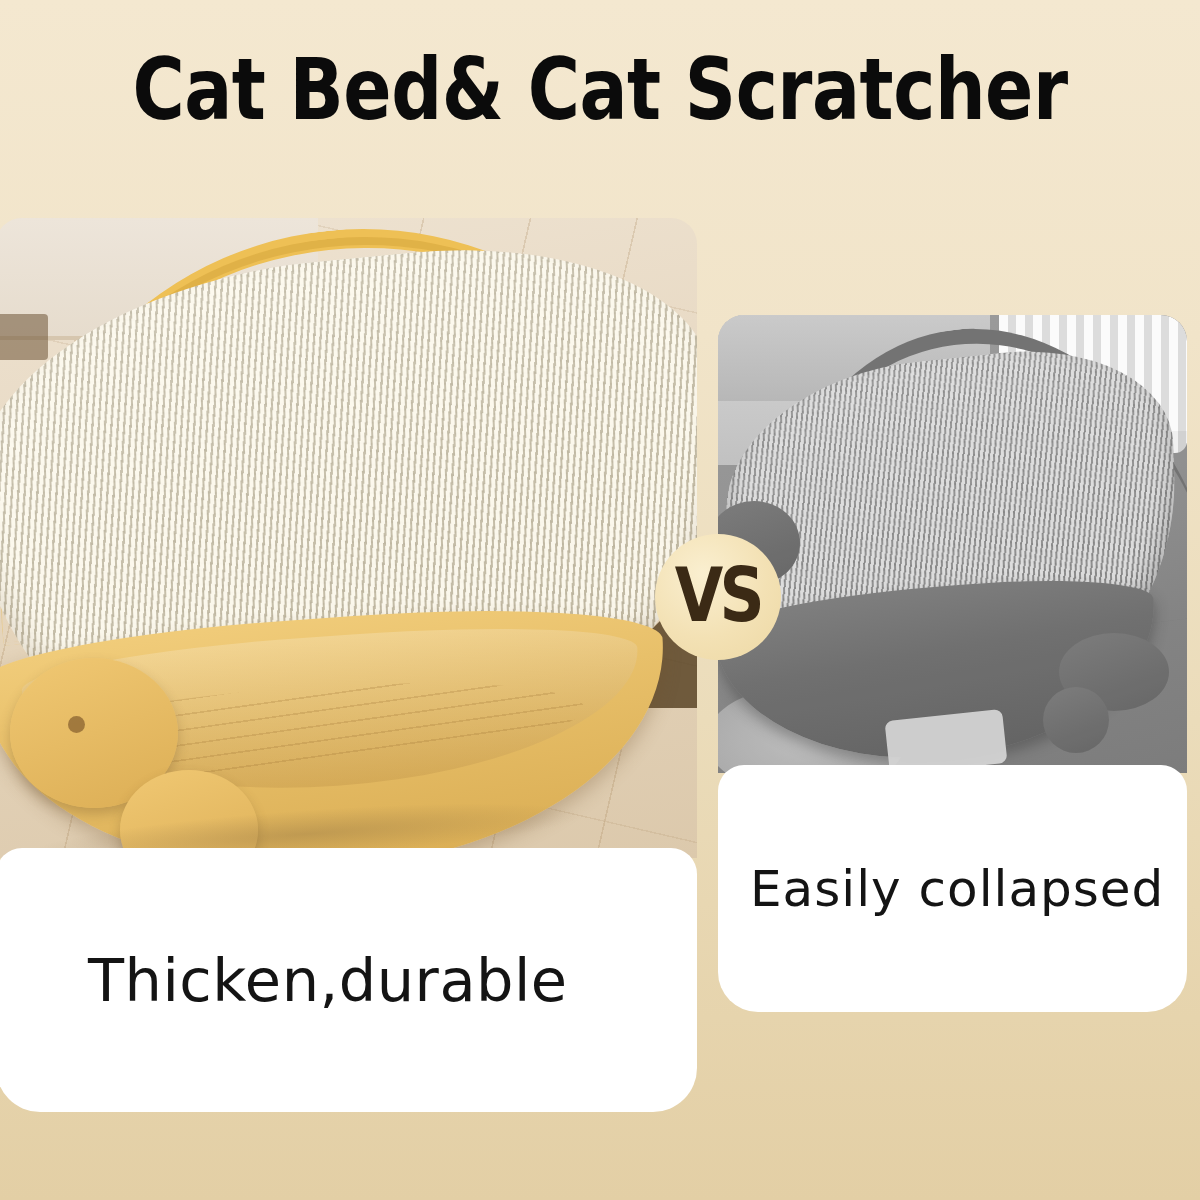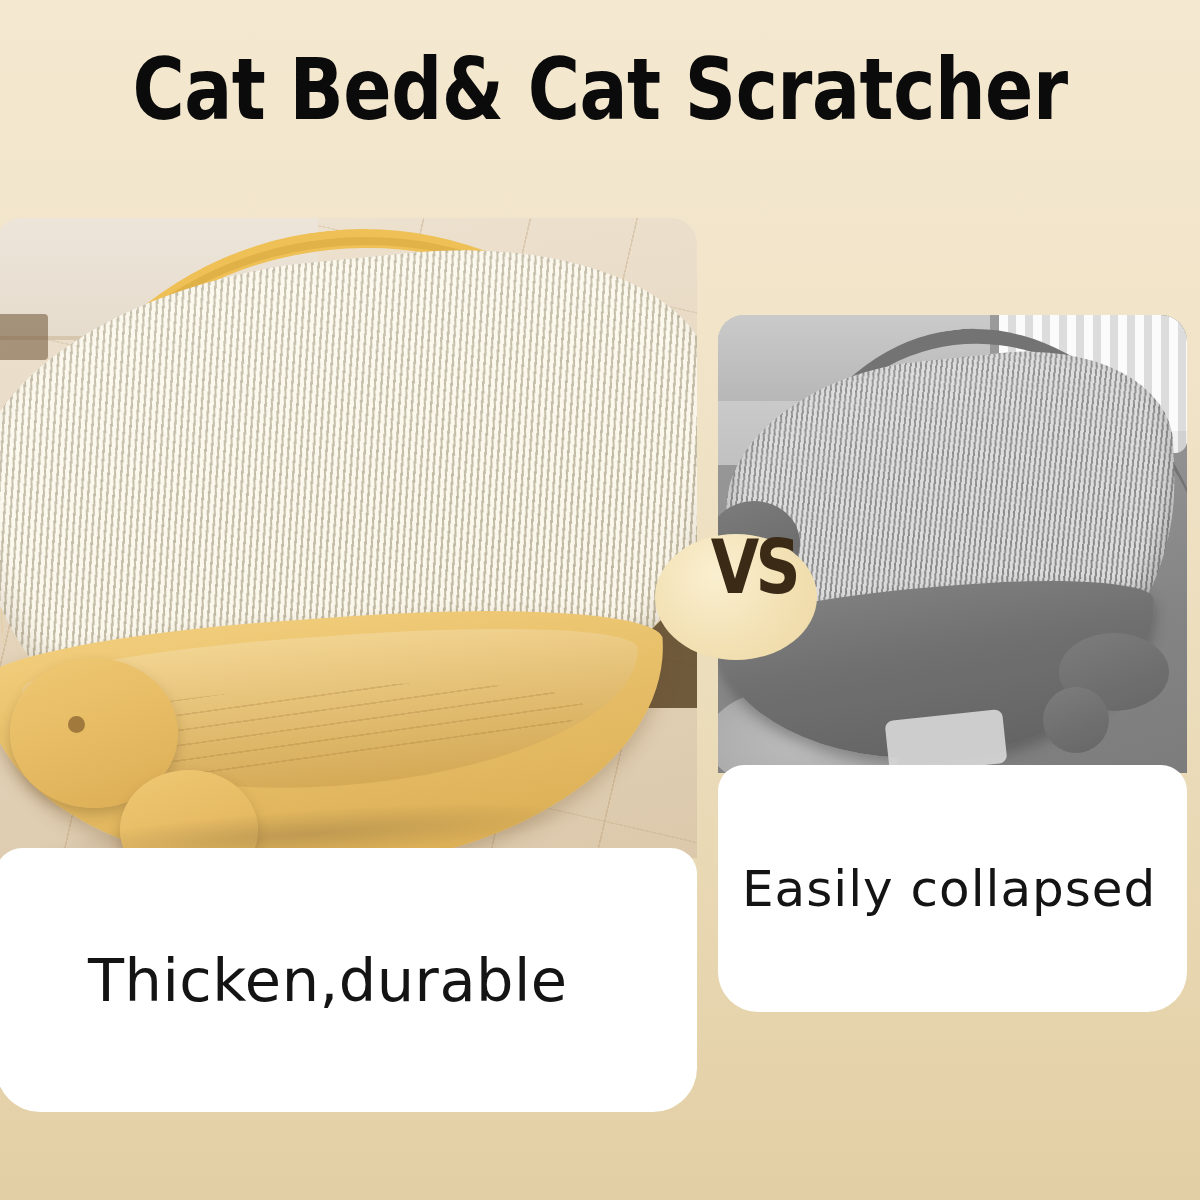--- a/index.html
+++ b/index.html
@@ -42,21 +42,21 @@
     display:flex;align-items:center;
   }
   .caption-left{
     top:630px;width:701px;height:264px;
     border-radius:26px 26px 44px 44px;
     padding-left:92px;box-sizing:border-box;
   }
   .caption-right{
     top:450px;width:469px;height:247px;
     border-radius:26px 26px 40px 40px;
-    padding-left:24px;box-sizing:border-box;
+    padding-left:32px;box-sizing:border-box;
   }
   .caption-text{
     font-size:59px;color:#141414;font-weight:400;
     font-family:"DejaVu Sans","Liberation Sans",sans-serif;
     letter-spacing:0.5px;white-space:nowrap;
   }
   .caption-right .caption-text{font-size:50px;letter-spacing:1px;}
 
   
   .scene{position:absolute;inset:0;}
@@ -223,23 +223,22 @@
   .r-mat-white{
     position:absolute;left:36%;bottom:4px;width:118px;height:54px;
     background:#D7DBDD;border-radius:8px;transform:rotate(-6deg);opacity:.9;
   }
 
   
   .vs-badge{
     position:absolute;left:655px;top:534px;width:126px;height:126px;
     background:radial-gradient(circle at 38% 32%,#FAEFD0 0%,#F3E1B4 55%,#EDD8A4 100%);
     border-radius:50%;
-    display:flex;justify-content:center;
+    display:flex;align-items:center;justify-content:center;
     z-index:40;
-    padding-left:36px;
   }
   .vs-text{
     font-size:74px;font-weight:bold;color:#3B2A15;
     font-family:"DejaVu Sans Condensed","Liberation Sans Narrow","Liberation Sans",sans-serif;
     letter-spacing:-4px;
     transform:scaleX(0.94);
     line-height:1;
     margin-top:-4px;
   }
 </style>

